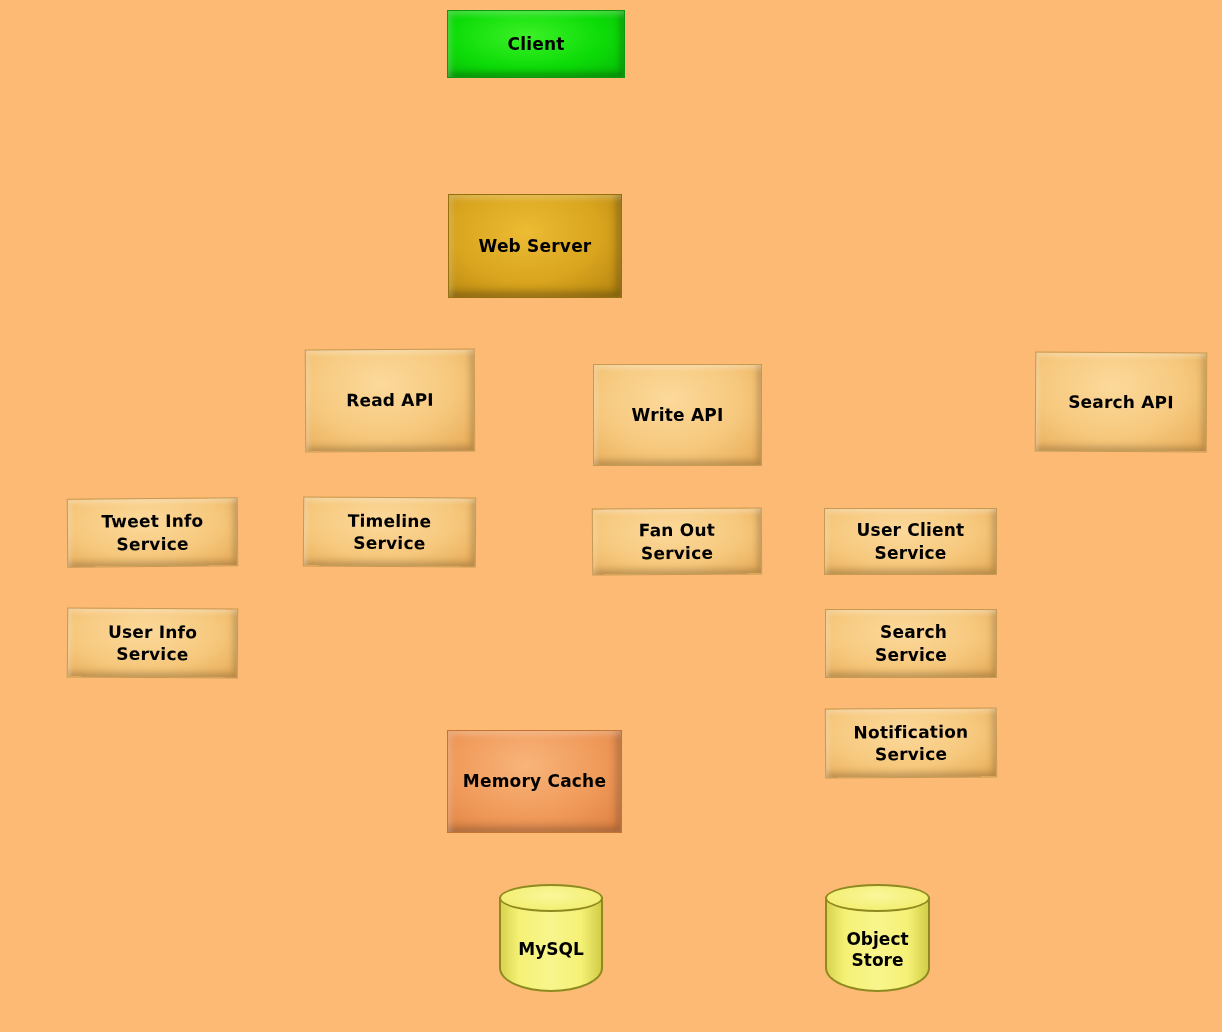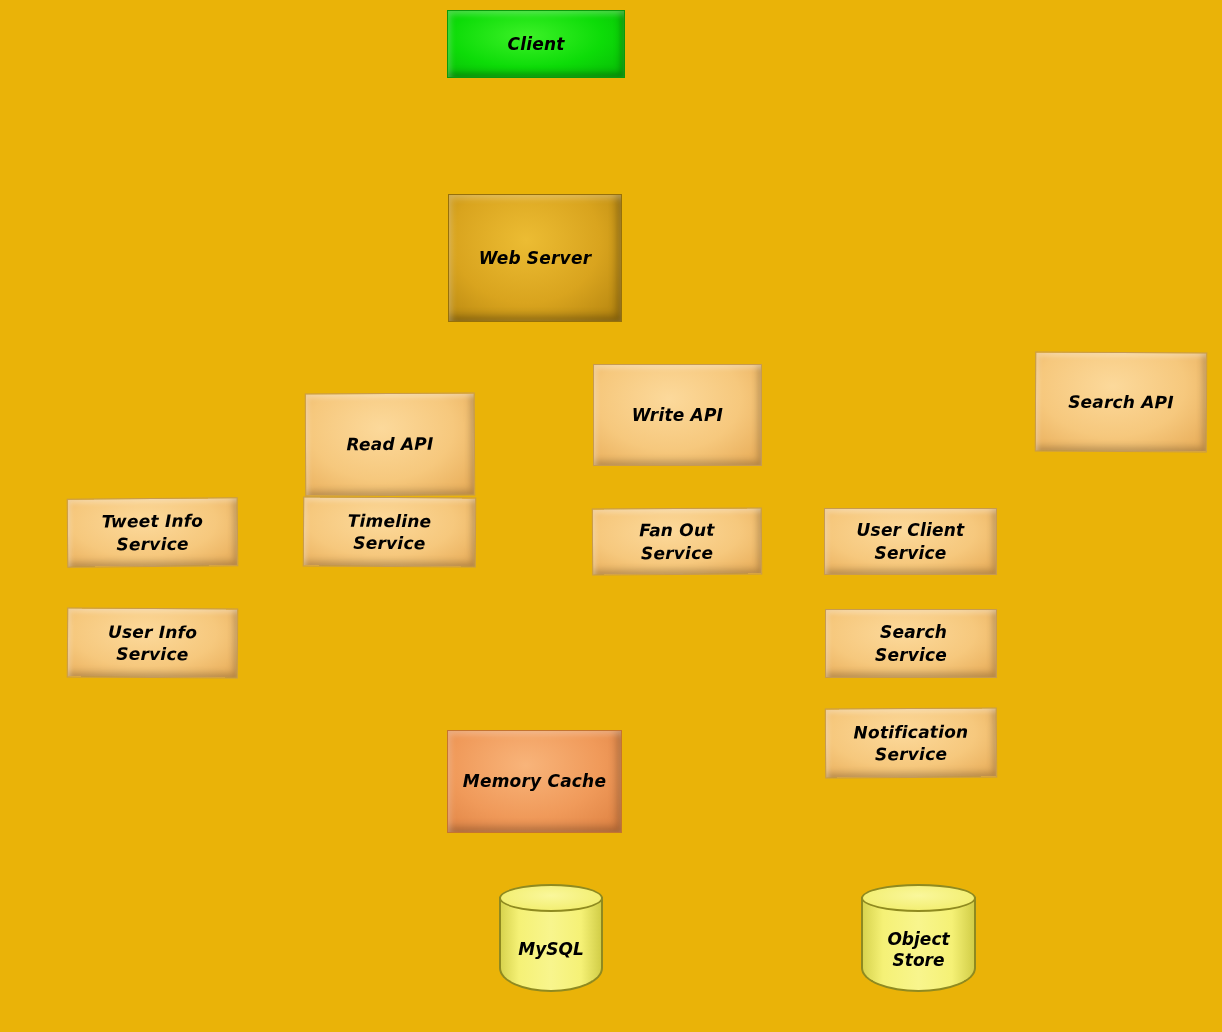--- a/index.html
+++ b/index.html
@@ -4,24 +4,23 @@
 <style>
   html, body {
     margin: 0;
     padding: 0;
     background: #000000;
   }
   #stage {
     position: relative;
     width: 1222px;
     height: 1032px;
-    background: #eab308;
+    background: #fdba74;
     overflow: hidden;
     font-family: "DejaVu Sans", sans-serif;
-    font-style: italic;
   }
   .node {
     position: absolute;
     display: flex;
     align-items: center;
     justify-content: center;
     text-align: center;
     font-weight: bold;
     font-size: 17px;
     line-height: 1.3;
@@ -46,34 +45,34 @@
     border: 1px solid #c79a50;
     box-shadow: inset 2px 3px 5px rgba(255,255,255,0.35), inset -3px -4px 7px rgba(0,0,0,0.22);
   }
   .box-orange {
     background: radial-gradient(ellipse at 45% 34%, #f8b47a 0%, #f09a5a 55%, #dd8040 100%);
     border: 1px solid #c5742f;
     box-shadow: inset 2px 3px 6px rgba(255,255,255,0.30), inset -4px -5px 8px rgba(0,0,0,0.25);
   }
   
   #client        { left: 447px;  top: 10px;  width: 178px; height: 68px; }
-  #web-server    { left: 448px;  top: 194px; width: 174px; height: 128px; }
-  #read-api      { left: 305px;  top: 349px; width: 170px; height: 103px; transform: rotate(-0.3deg); margin-top: 44px; }
+  #web-server    { left: 448px;  top: 194px; width: 174px; height: 104px; }
+  #read-api      { left: 305px;  top: 349px; width: 170px; height: 103px; transform: rotate(-0.3deg); }
   #write-api     { left: 593px;  top: 364px; width: 169px; height: 102px; }
   #search-api    { left: 1035px; top: 352px; width: 172px; height: 100px; transform: rotate(0.3deg); }
   #tweet-info    { left: 67px;   top: 498px; width: 171px; height: 69px;  transform: rotate(-0.5deg); }
   #timeline      { left: 303px;  top: 497px; width: 173px; height: 70px;  transform: rotate(0.4deg); }
   #fan-out       { left: 592px;  top: 508px; width: 170px; height: 67px;  transform: rotate(-0.4deg); }
   #user-graph    { left: 824px;  top: 508px; width: 173px; height: 67px; }
   #user-info     { left: 67px;   top: 608px; width: 171px; height: 70px;  transform: rotate(0.4deg); }
   #search-svc    { left: 825px;  top: 609px; width: 172px; height: 69px; text-align: right; }
   #notification  { left: 825px;  top: 708px; width: 172px; height: 70px;  transform: rotate(-0.4deg); }
   #memory-cache  { left: 447px;  top: 730px; width: 175px; height: 103px; }
   #mysql         { left: 499px;  top: 884px; width: 104px; height: 108px; }
-  #object-store  { left: 825px;  top: 884px; width: 115px; height: 108px; margin-left: 36px; }
+  #object-store  { left: 825px;  top: 884px; width: 105px; height: 108px; }
   
   .cylinder {
     position: absolute;
   }
   .cyl-body {
     position: absolute;
     left: 0; right: 0;
     top: 13px; bottom: 0;
     background: linear-gradient(90deg, #d8d44f 0%, #f5f176 18%, #f8f58d 50%, #f5f176 80%, #d2ce48 100%);
     border: 2px solid #8f8a20;

